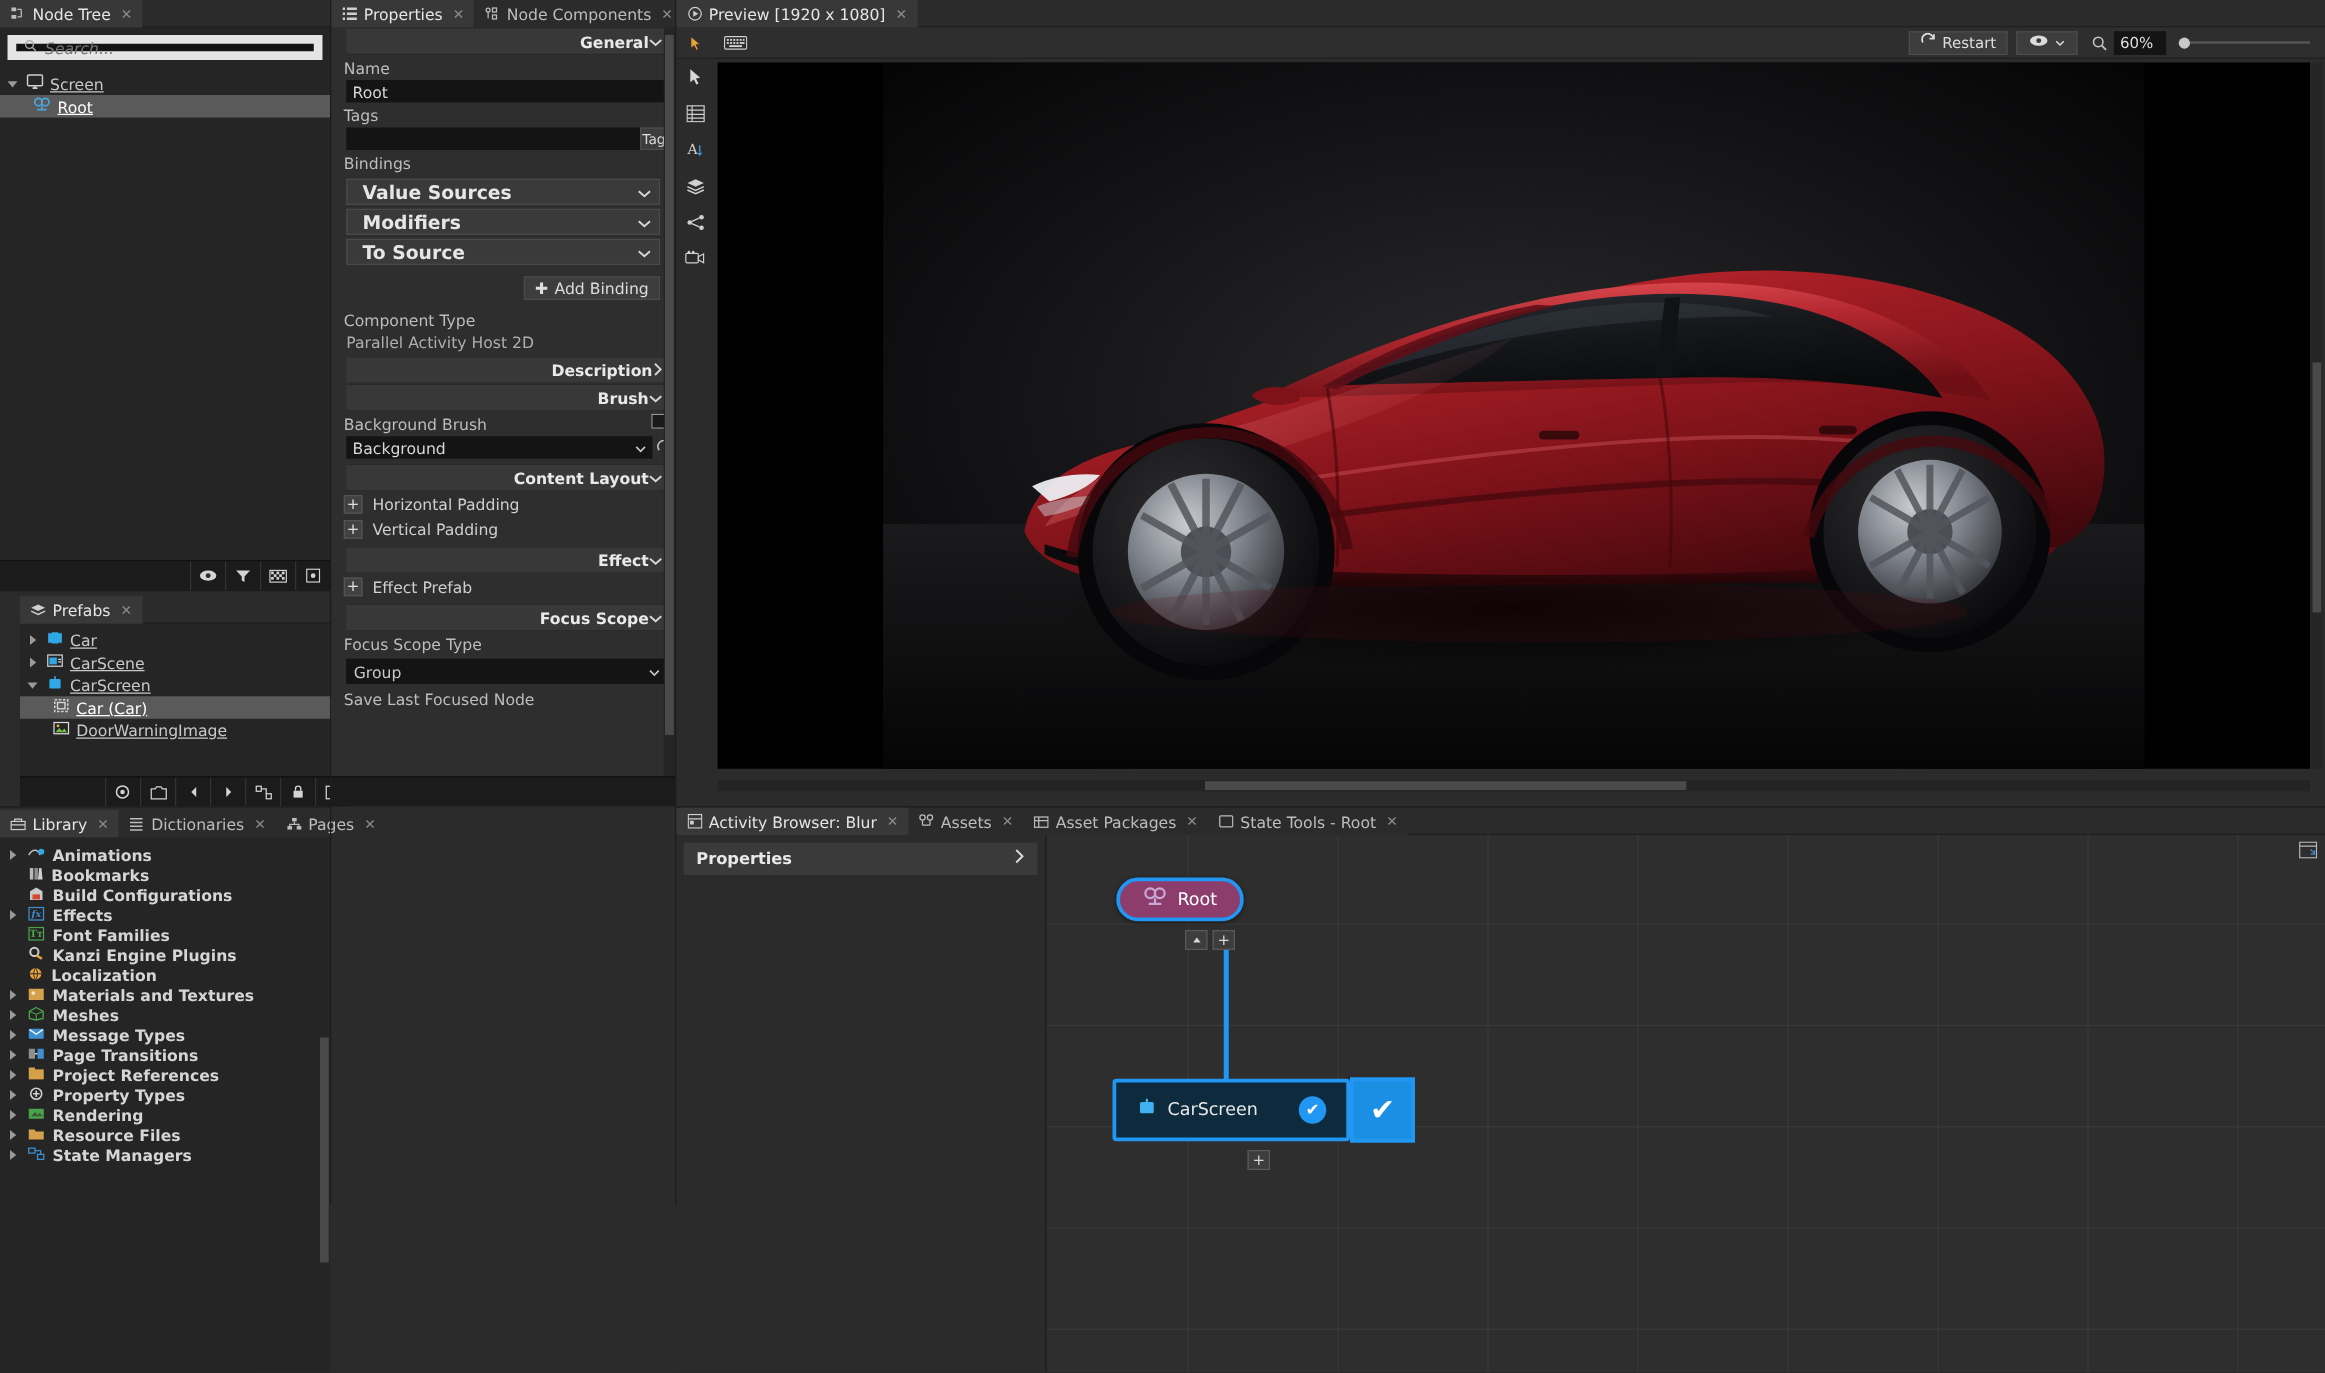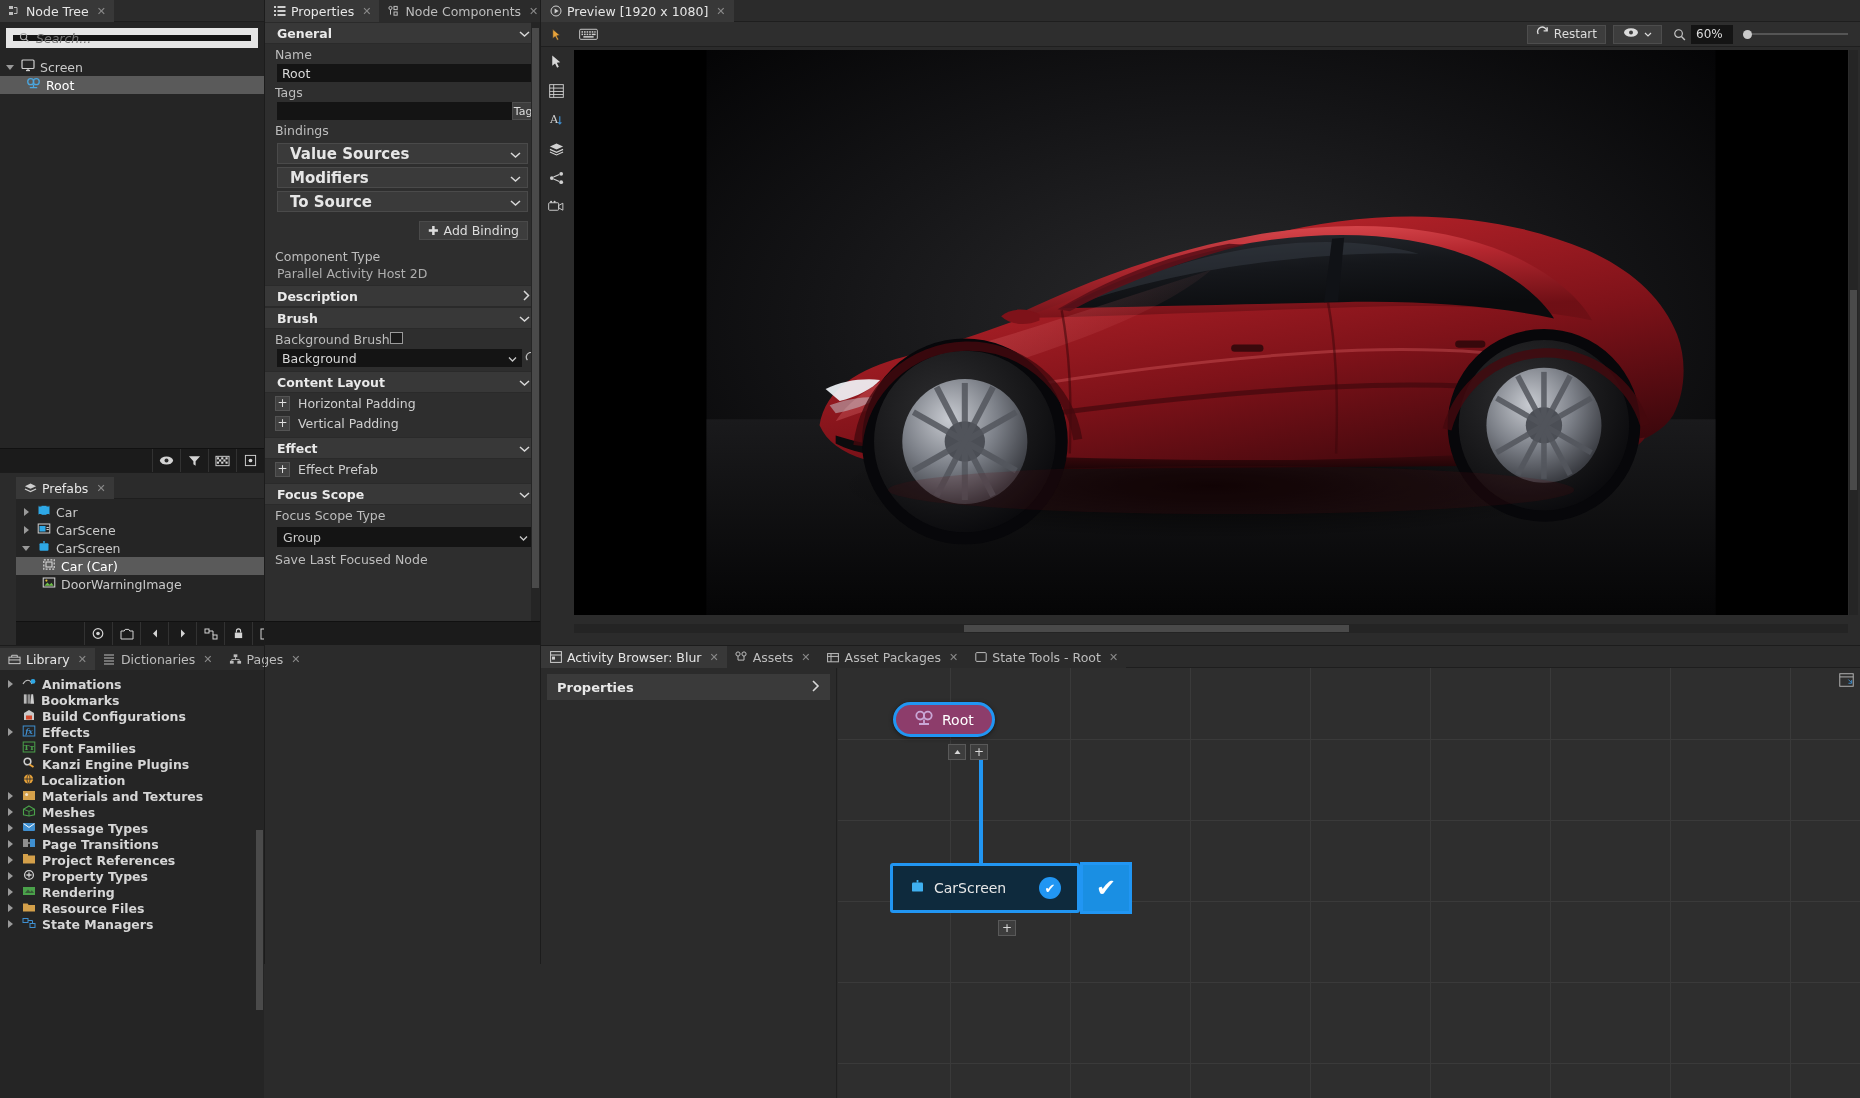--- a/index.html
+++ b/index.html
@@ -22,21 +22,21 @@
   .tab .ic { display:inline-flex; width:13px; height:13px; align-items:center; justify-content:center;}
   .panel { position:absolute; background:#252525; }
 
   
   #nodetree { left:0; top:0; width:264px; height:472px; background:#252525; }
   .search { margin:6px 6px 0 6px; height:20px; background:#141414; border:7px solid #e5e5e5;
             display:flex; align-items:center; gap:6px; padding:0 6px; }
   .search input { background:transparent; border:0; outline:0; color:#b9b9b9;
                   font-family:inherit; font-size:12.5px; font-style:italic; width:100%; }
   .treerow { display:flex; align-items:center; height:18px; padding-left:6px; gap:5px; font-size:12.5px;
-             color:#c9c9c9; white-space:nowrap;}
+             color:#c9c9c9; white-space:nowrap;text-decoration:underline;}
   .treerow.sel { background:#5a5a5a; color:#fff; }
   .twisty { width:10px; height:10px; display:inline-block; position:relative; }
   .twisty.closed::before{ content:""; position:absolute; left:2px; top:1px;
       border-left:5px solid #9a9a9a; border-top:4px solid transparent; border-bottom:4px solid transparent;}
   .twisty.open::before{ content:""; position:absolute; left:0px; top:3px;
       border-top:5px solid #9a9a9a; border-left:4px solid transparent; border-right:4px solid transparent;} .indent2{ padding-left:26px; }
 
   .panel-footer { position:absolute; left:0; right:0; bottom:0; height:24px; background:#1b1b1b;
                   border-top:1px solid #111; display:flex; align-items:center; }
   .fbtn { width:28px; height:23px; display:flex; align-items:center; justify-content:center;
@@ -47,23 +47,23 @@
 
   
   #library { left:0; top:648px; width:264px; height:450px; background:#252525; }
   .libscroll { position:absolute; left:0; top:22px; right:0; bottom:0; overflow:hidden; }
   .librow { display:flex; align-items:center; height:16px; gap:6px; padding-left:6px;
             font-size:12.5px; color:#d6d6d6; font-weight:bold;}
 
   
   #props { left:265px; top:0; width:275px; height:645px; background:#2e2e2e; }
   .propscroll { position:absolute; left:0; top:22px; right:0; bottom:24px; }
-  .sect { display:flex; align-items:center; justify-content:space-between;
+  .sect { display:flex; align-items:center; justify-content:flex-end;
           height:22px; padding:0 10px 0 12px; background:#383838; color:#e9e9e9;
-          font-weight:bold; font-size:12.5px; border-top:1px solid #2a2a2a; border-bottom:1px solid #2a2a2a;}
+          font-weight:bold; font-size:12.5px; border-top:1px solid #2a2a2a; border-bottom:1px solid #2a2a2a;margin-left:12px;}
   .lbl { padding:3px 0 2px 10px; color:#bdbdbd; font-size:12.5px; }
   .field { margin:0 12px 0 12px; height:18px; background:#141414; color:#d8d8d8;
            display:flex; align-items:center; padding:0 5px; font-size:12.5px; }
   .combo { margin:3px 12px 3px 12px; height:21px; background:#3a3a3a; border:1px solid #4a4a4a;
            display:flex; align-items:center; justify-content:space-between; padding:0 6px 0 12px;
            font-size:15px; color:#e6e6e6; font-weight:bold;}
   .addbtn { margin:6px 12px 6px auto; height:19px; background:#3d3d3d; border:1px solid #4a4a4a;
             display:inline-flex; align-items:center; gap:5px; padding:0 8px; font-size:12.5px; color:#ddd;}
   .plusrow { display:flex; align-items:center; gap:8px; height:20px; padding-left:10px; font-size:12.5px; color:#cfcfcf;}
   .plusbox { width:15px; height:15px; background:#414141; border:1px solid #545454; color:#e0e0e0;
@@ -591,21 +591,21 @@
               <path d="M2 1l4.5 4.5L2 10" stroke="#d8d8d8" fill="none" stroke-width="1.5"></path>
             </svg></span>
       </div>
 
       <div class="sect">
         <span>Brush</span>
         <span><svg width="11" height="8" viewBox="0 0 11 8">
               <path d="M1 2l4.5 4L10 2" stroke="#d8d8d8" fill="none" stroke-width="1.5"></path>
             </svg></span>
       </div>
-      <div style="display:flex;align-items:center;padding-right:6px">
+      <div style="display:flex;align-items:center;justify-content:space-between;padding-right:6px">
         <div class="lbl">Background Brush</div>
         <div>
           <svg width="13" height="12" viewBox="0 0 13 12">
               <rect x="0.5" y="0.5" width="12" height="11" stroke="#9a9a9a" fill="#1a1a1a"></rect>
             </svg>
         </div>
       </div>
       <div style="display:flex;align-items:center;margin:0 0 0 12px;">
         <div class="field" style="margin:0;flex:1">
           <span style="flex:1">Background</span>

